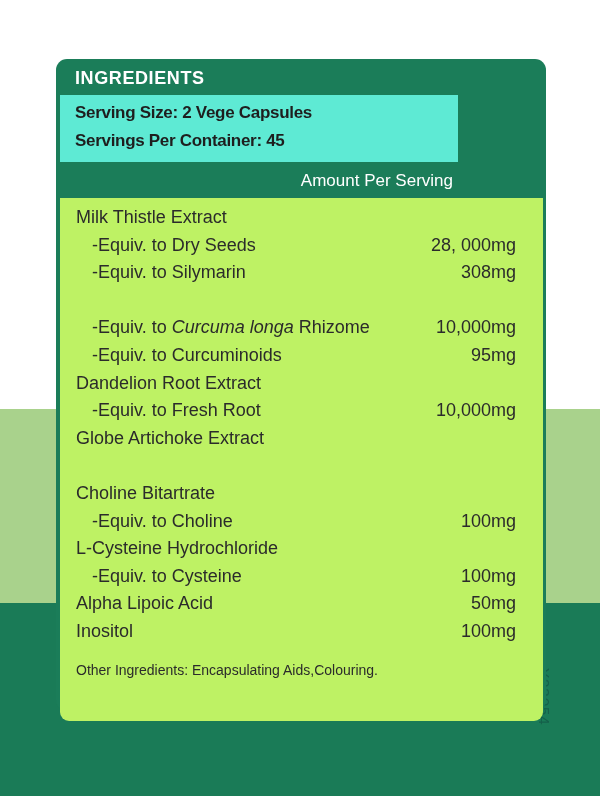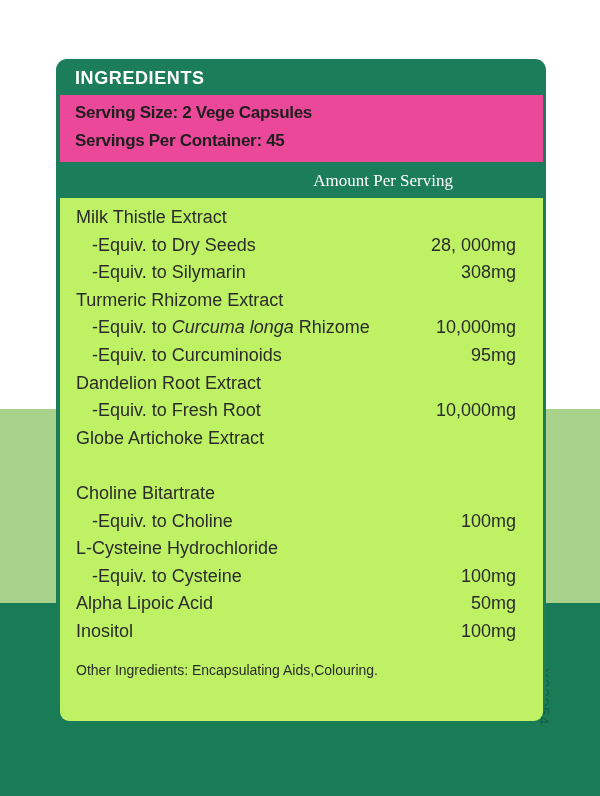--- a/index.html
+++ b/index.html
@@ -27,32 +27,32 @@
       background: #1b7d59; border-radius: 11px;
     }
     .card-header {
       position: absolute; left: 0; top: 0; width: 490px; height: 36px; text-align: center;
     }
     .card-title {
       position: absolute; left: 19px; top: 9px;
       font-size: 18px; font-weight: bold; color: #ffffff; letter-spacing: 0.6px;
     }
     .serving-box {
-      position: absolute; left: 4px; top: 36px; width: 483px; height: 67px;
-      background: #ec4899;
+      position: absolute; left: 4px; top: 36px; width: 398px; height: 67px;
+      background: #5eead4;
       text-align: center;
     }
     .serving-line {
       position: absolute; left: 15px; font-size: 17px; font-weight: bold;
       color: #1e1e1e; letter-spacing: -0.3px; white-space: nowrap;
     }
     .serving-line.l1 { top: 8px; }
     .serving-line.l2 { top: 36px; }
     .amount-band {
-      position: absolute; left: 0; top: 103px; width: 412px; height: 36px; font-family: Liberation Serif, serif;
+      position: absolute; left: 0; top: 103px; width: 412px; height: 36px;
     }
     .amount-label {
       position: absolute; right: 15px; top: 9px;
       font-size: 17px; color: #ffffff;
     }
     .list-box {
       position: absolute; left: 4px; top: 139px; width: 483px; height: 523px;
       background: #bef264; border-radius: 0 0 9px 9px;
     }
     .row {
@@ -95,24 +95,20 @@
       <span class="value"></span>
     </div>
     <div class="row sub" style="top:36.6px">
       <span class="name">-Equiv. to Dry Seeds</span>
       <span class="value">28, 000mg</span>
     </div>
     <div class="row sub" style="top:64.2px">
       <span class="name">-Equiv. to Silymarin</span>
       <span class="value">308mg</span>
     </div>
-    <div class="row" style="top:91.8px">
-      <span class="name">Turmeric Rhizome Extract</span>
-      <span class="value"></span>
-    </div>
     <div class="row sub" style="top:119.4px">
       <span class="name"><span>-Equiv. to </span><i>Curcuma longa</i><span> Rhizome</span></span>
       <span class="value">10,000mg</span>
     </div>
     <div class="row sub" style="top:147px">
       <span class="name">-Equiv. to Curcuminoids</span>
       <span class="value">95mg</span>
     </div>
     <div class="row" style="top:174.6px">
       <span class="name">Dandelion Root Extract</span>

